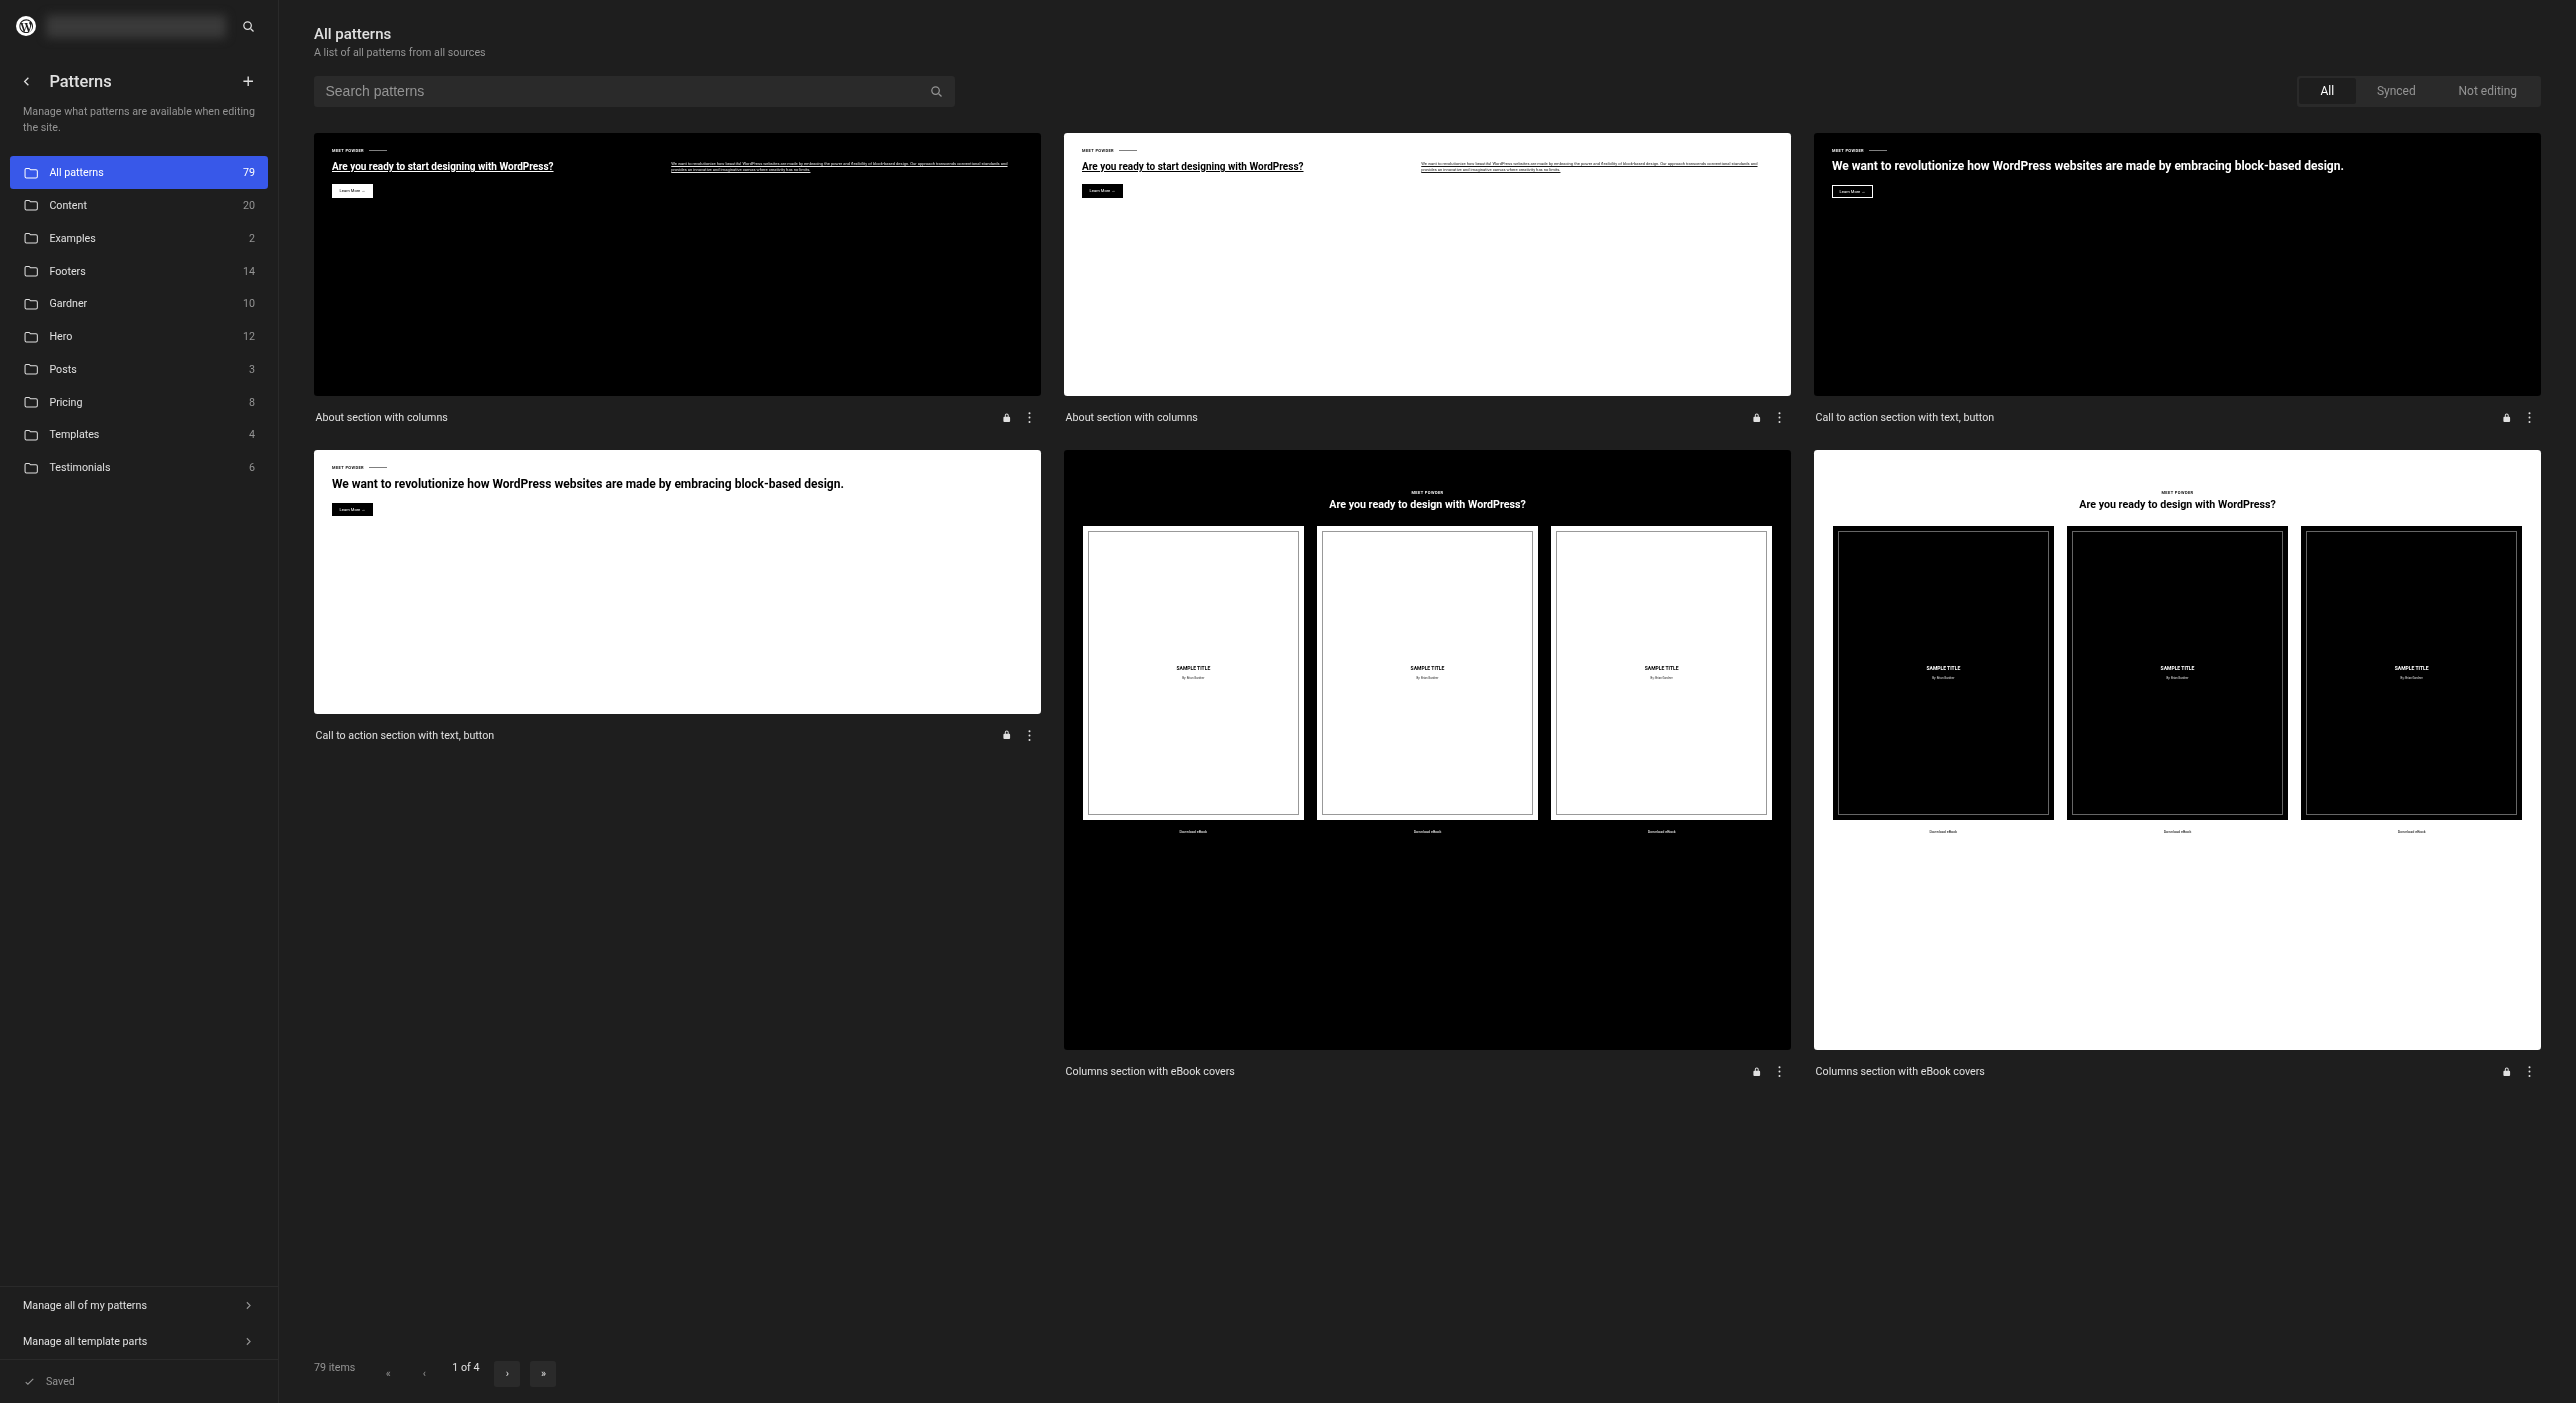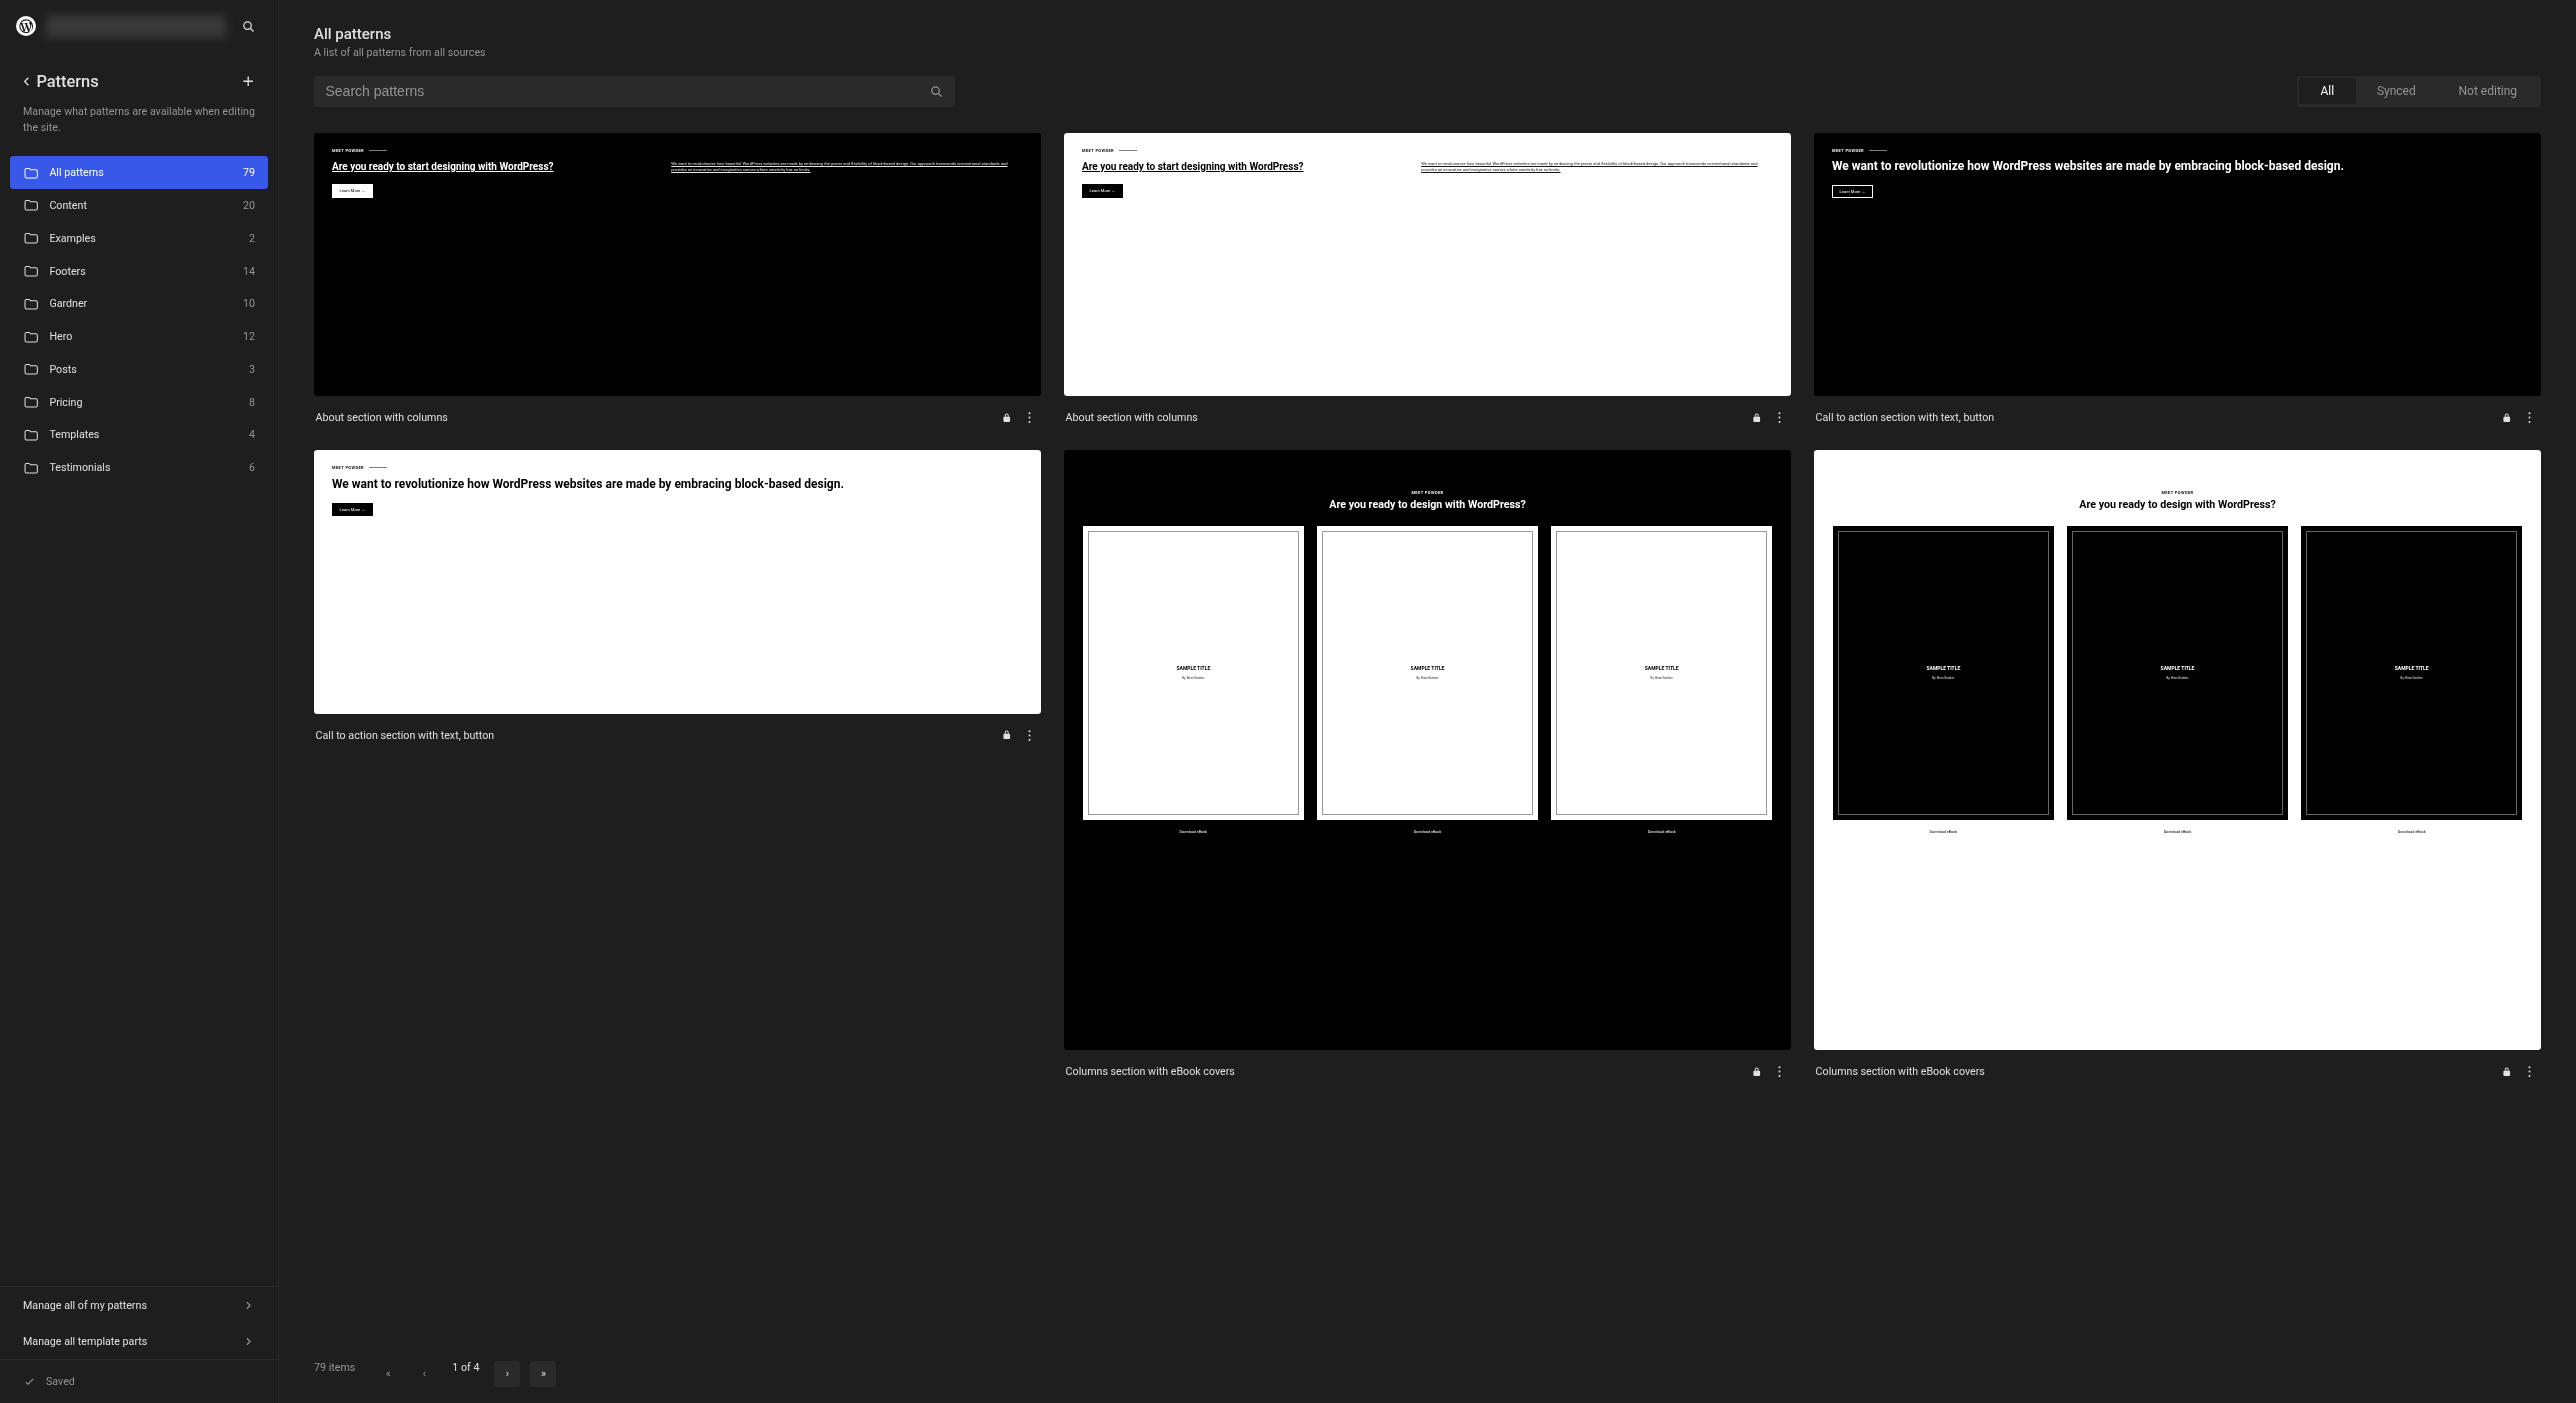--- a/index.html
+++ b/index.html
@@ -46,20 +46,21 @@
 .search-btn {
   width: 26px; height: 26px;
   display: flex; align-items: center; justify-content: center;
   cursor: pointer;
 }
 
 .panel-header {
   display: flex;
   align-items: center;
   padding: 16.4px 16.4px 10px;
+  gap: 13px;
 }
 .back-btn {
   width: 20px; height: 20px;
   display: flex; align-items: center; justify-content: center;
   cursor: pointer;
 }
 .panel-title {
   font-size: 16.4px;
   font-weight: 500;
   flex: 1;

